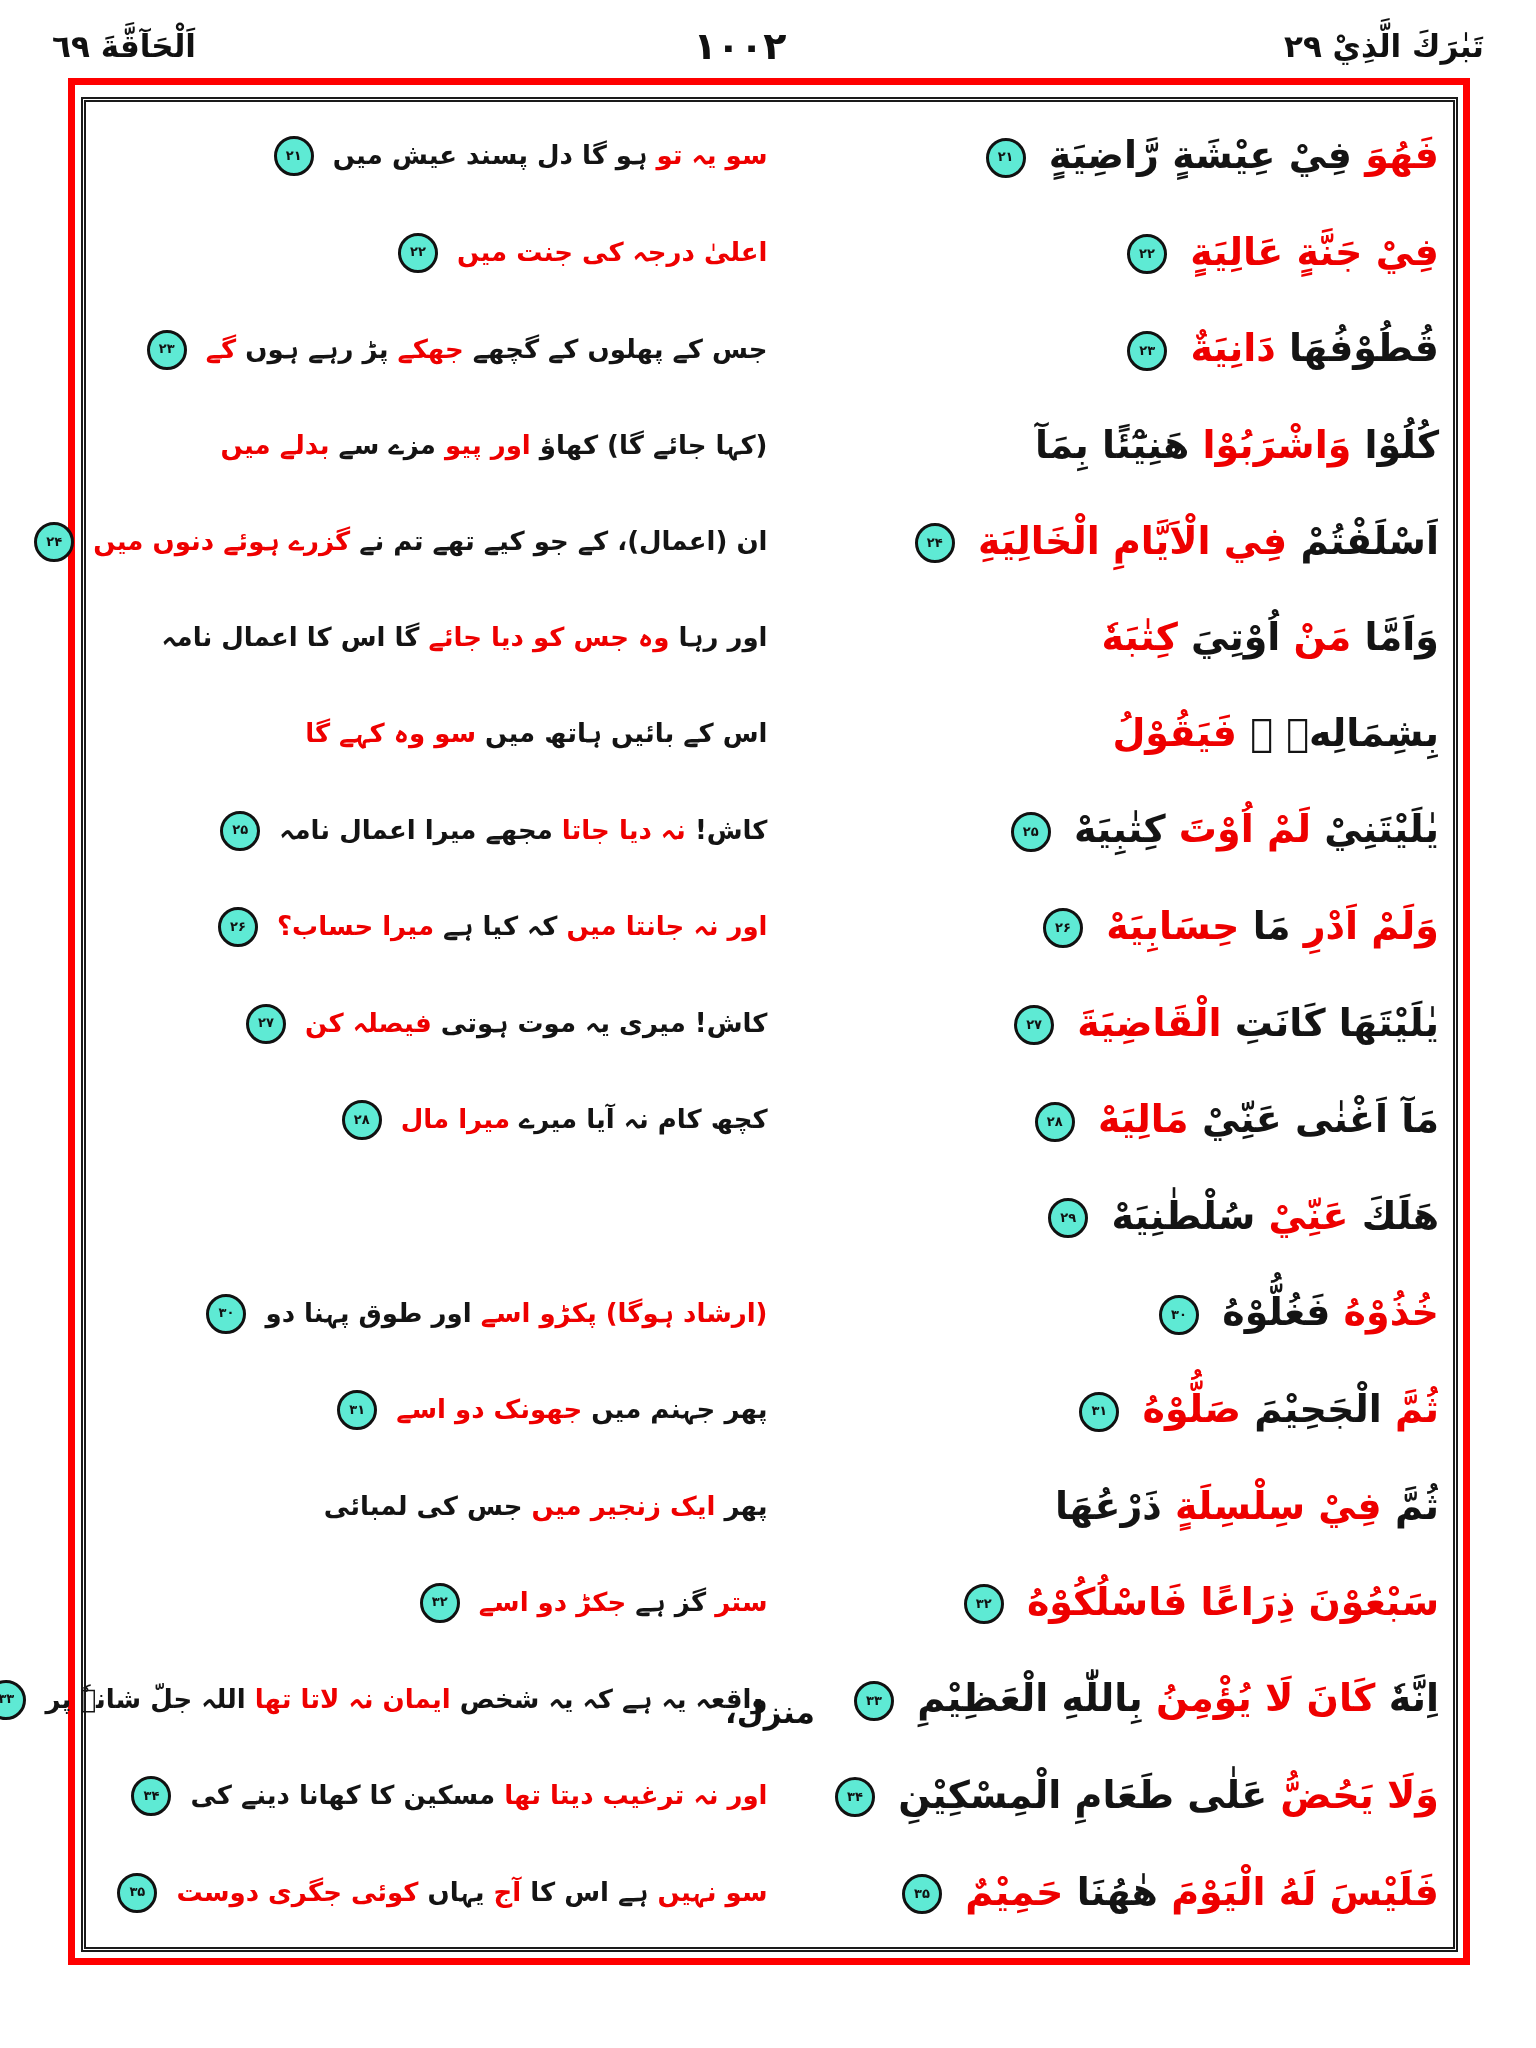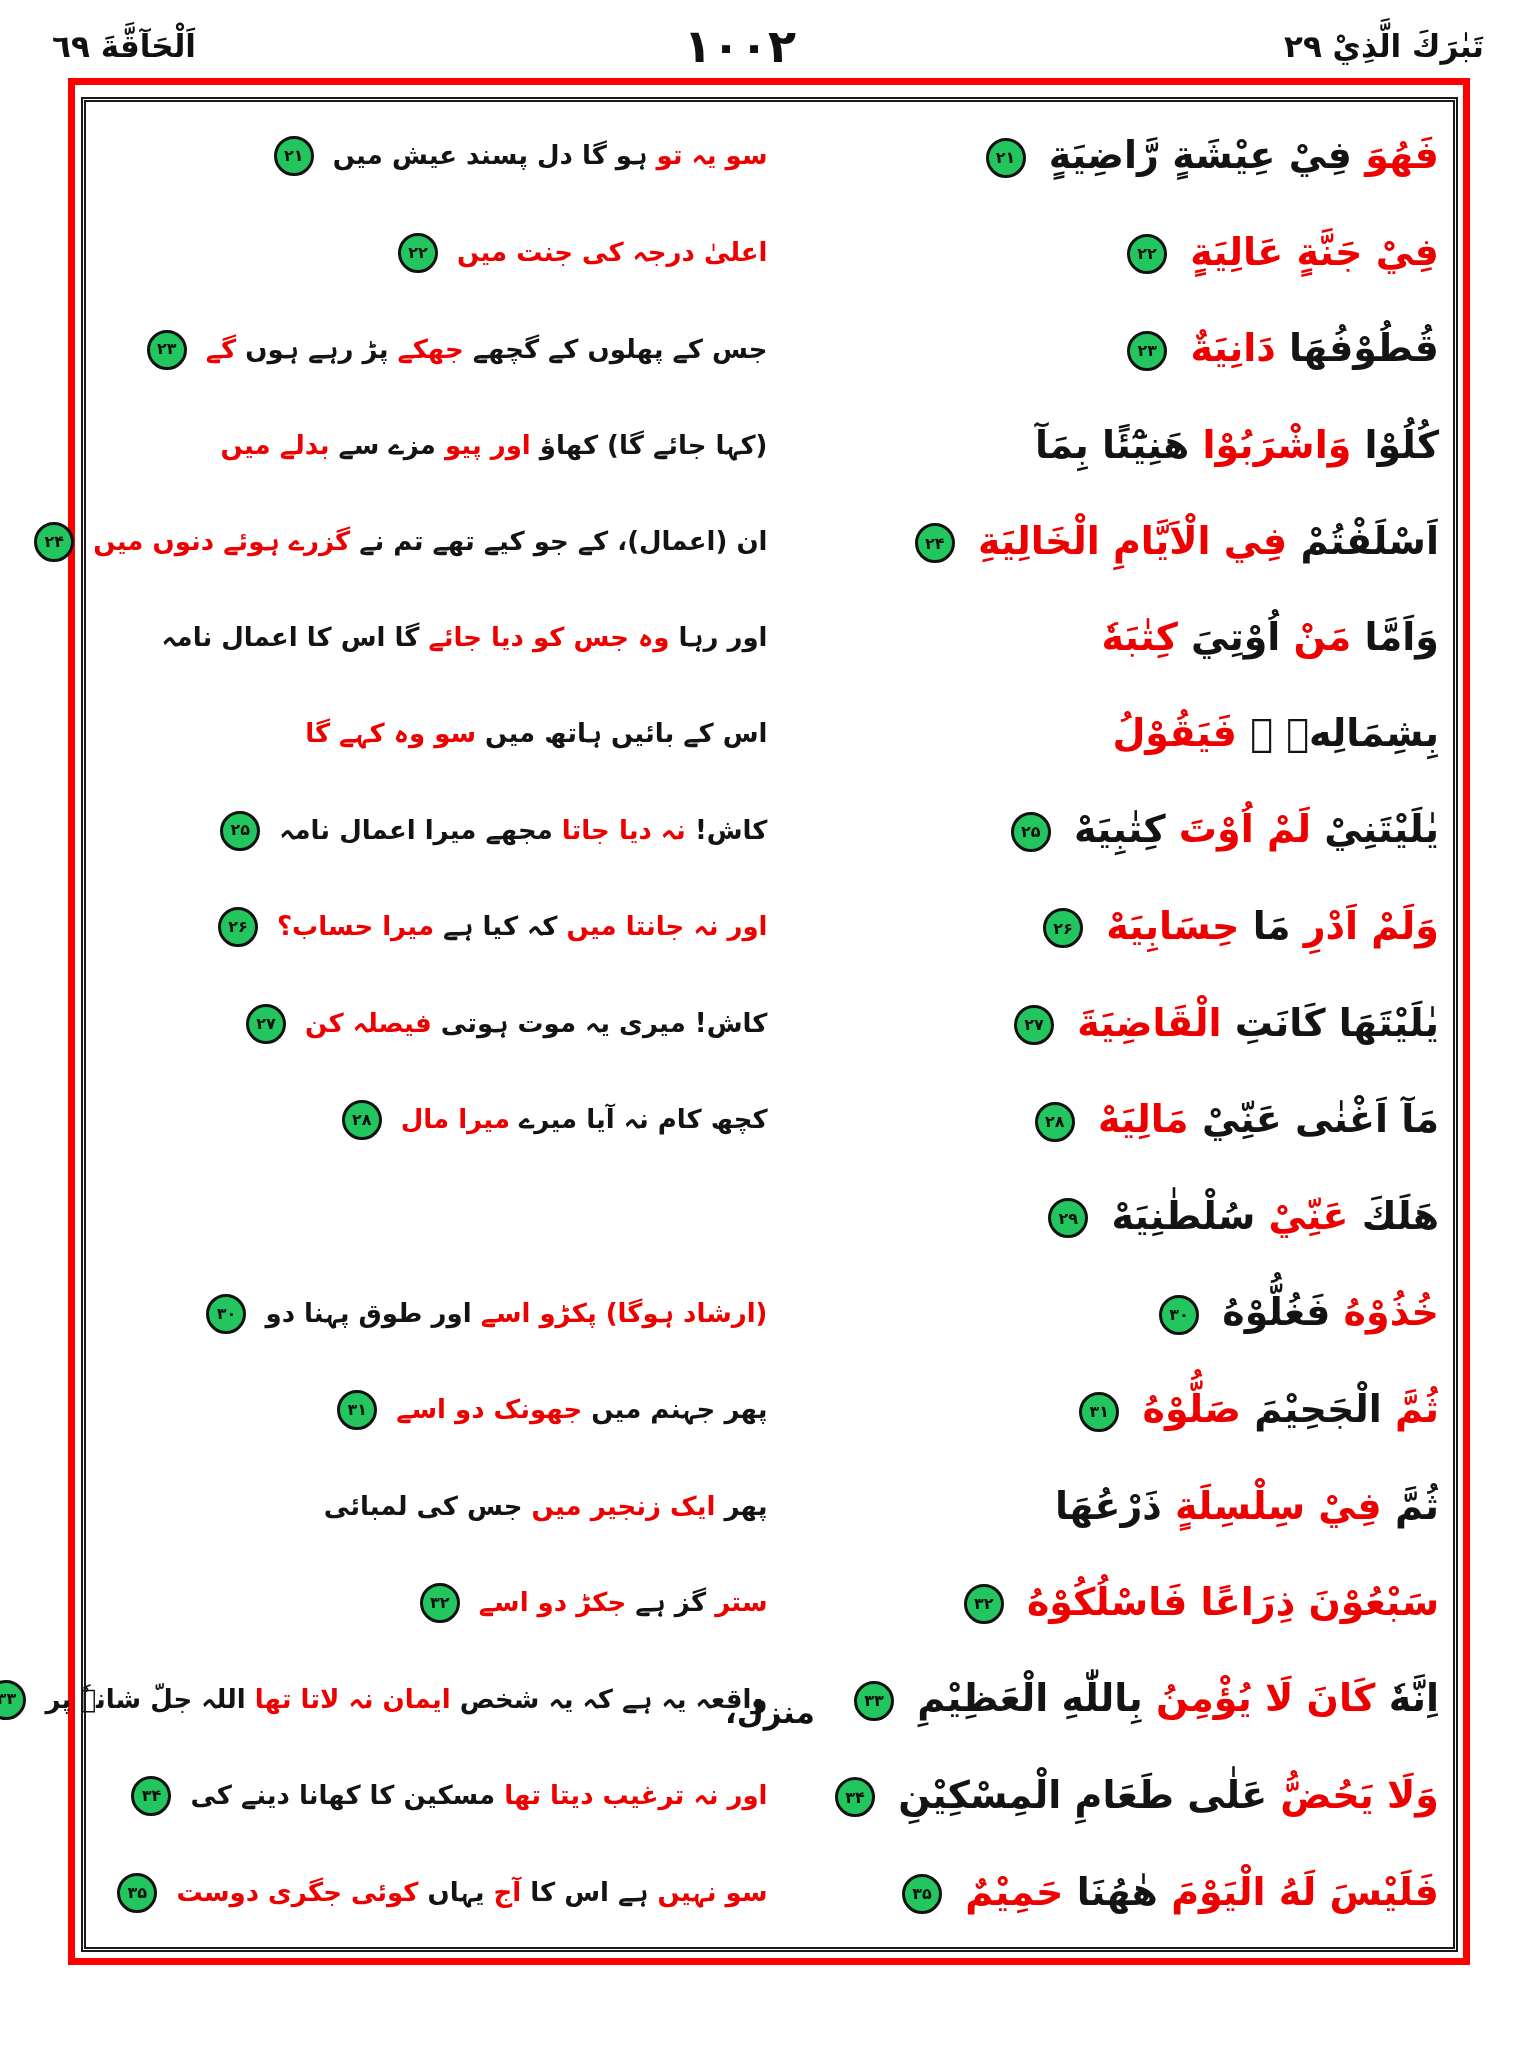--- a/index.html
+++ b/index.html
@@ -11,21 +11,21 @@
   }
   .page{position:relative;width:1536px;height:1756px;direction:rtl;}
 
   
   .header{
     position:absolute;top:14px;left:52px;right:52px;height:64px;
     direction:ltr;display:flex;justify-content:space-between;align-items:center;
     font-weight:bold;color:#111;
   }
   .h-left{font-size:31px;}
-  .h-center{font-size:46px;}
+  .h-center{font-size:38px;}
   .h-right{font-size:31px;}
 
   
   .frame-red{
     position:absolute;left:68px;top:78px;width:1388px;height:1873px;
     border:7px solid #ff0000;box-sizing:content-box;background:#ffffff;
   }
   .frame-black{
     position:absolute;top:12px;left:6px;right:5px;bottom:6px;
     border:5px double #1a1a1a;
@@ -46,22 +46,22 @@
   .cell-urdu{
     flex:1 1 auto;min-width:0;
     font-size:26px;font-weight:bold;line-height:1.15;
   }
   .red{color:#ee0000;}
   .blk{color:#141414;}
   .vnum{
     display:inline-flex;align-items:center;justify-content:center;
     width:40px;height:40px;box-sizing:border-box;
     border:3px solid #111;border-radius:50%;
-    font-size:16px;font-weight:bold;color:#111;
-    margin:0 10px;vertical-align:middle;background:#22c55e;
+    font-size:13px;font-weight:bold;color:#111;
+    margin:0 10px;vertical-align:middle;background:#5eead4;
   }
 
   
   .footer{
     position:absolute;left:4px;right:0;bottom:26px;
     text-align:center;font-size:31px;font-weight:bold;color:#111;
   }
 </style>
 </head>
 <body>

